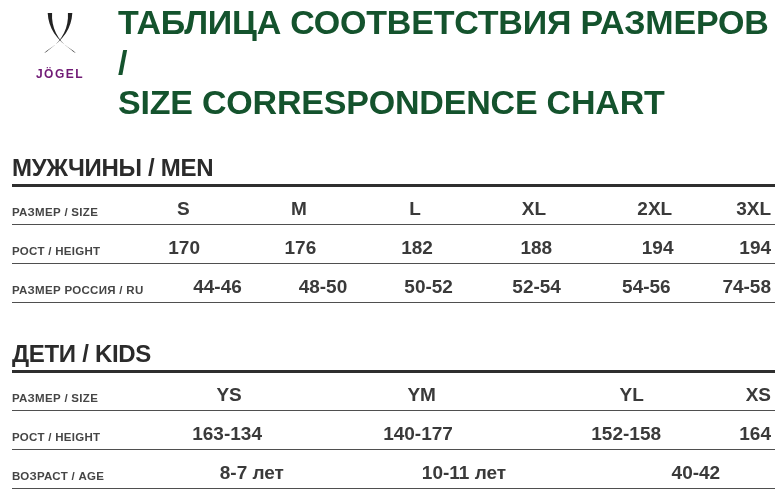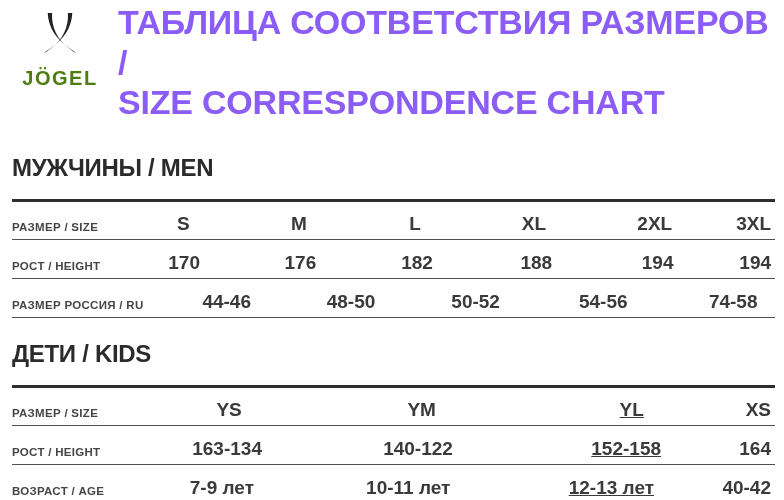--- a/index.html
+++ b/index.html
@@ -5,32 +5,32 @@
   html,body{margin:0;padding:0;background:#fff;}
   body{
     width:784px;height:500px;position:relative;overflow:hidden;
     font-family:"Liberation Sans","DejaVu Sans",sans-serif;
     -webkit-font-smoothing:antialiased;
   }
   
   .logo{position:absolute;left:18px;top:6px;width:84px;height:86px;text-align:center;}
   .logo svg{display:block;margin:0 auto;width:44px;height:58px;}
   .logo .wordmark{
-    display:block;margin-top:3px;font-size:20px;font-weight:bold;
-    letter-spacing:1.5px;color:#4d7c0f;
+    display:block;margin-top:3px;font-size:12px;font-weight:bold;
+    letter-spacing:1.5px;color:#701a75;
   }
   .title{
-    position:absolute;left:118px;top:2px;color:#8b5cf6;
+    position:absolute;left:118px;top:2px;color:#14532d;
     font-size:34px;font-weight:bold;line-height:40px;letter-spacing:-0.2px;
   }
   
   .section{position:absolute;left:12px;right:9px;}
   .section-men{top:153px;}
   .section-kids{top:339px;}
-  .section-head{border-bottom:3px solid #2e2e2e;padding-bottom:16px;}
+  .section-head{border-bottom:3px solid #2e2e2e;padding-bottom:1px;}
   .section-head h2{
     margin:0;font-size:24px;line-height:30px;font-weight:bold;
     color:#2b2b2b;letter-spacing:-0.3px;
   }
   
   .row{
     display:flex;align-items:flex-end;height:39px;box-sizing:border-box;
     border-bottom:1px solid #4f4f4f;
     gap:44px;
   }
@@ -46,21 +46,21 @@
   
   .men-row .value-cell:nth-child(2){width:105px;}
   .men-row .value-cell:nth-child(3){width:110px;}
   .men-row .value-cell:nth-child(4){width:106px;}
   .men-row .value-cell:nth-child(5){width:118px;}
   .men-row .value-cell:nth-child(6){width:112px;}
   .men-row .value-cell:nth-child(7){flex:1;text-align:right;padding-right:4px;margin-top:40px;}
   
   .kids-row .value-cell:nth-child(2){width:120px;}
   .kids-row .value-cell:nth-child(3){width:220px;}
-  .kids-row .value-cell:nth-child(4){width:160px;text-decoration:underline;}
+  .kids-row .value-cell:nth-child(4){width:160px;}
   .kids-row .value-cell:nth-child(5){flex:1;text-align:left;padding-right:4px;}
 </style>
 </head>
 <body>
 
 <div class="logo">
   <svg viewBox="0 0 100 100" aria-hidden="true">
     <path fill="#222" d="M22,0 C24,34 40,60 80,86 L86,91 C81,90 77,85 73,82 C44,62 30,32 32,0 Z"></path>
     <path fill="#222" d="M78,0 C76,34 60,60 20,86 L14,91 C19,90 23,85 27,82 C56,62 70,32 68,0 Z"></path>
   </svg>
@@ -93,20 +93,21 @@
         <span class="cell value-cell">182</span>
         <span class="cell value-cell">188</span>
         <span class="cell value-cell">194</span>
         <span class="cell value-cell">194</span>
       </div>
       <div class="row men-row">
         <span class="cell label-cell">РАЗМЕР РОССИЯ / RU</span>
         <span class="cell value-cell">44-46</span>
         <span class="cell value-cell">48-50</span>
         <span class="cell value-cell">50-52</span>
+        <span class="cell value-cell">52-54</span>
         <span class="cell value-cell">54-56</span>
         <span class="cell value-cell">74-58</span>
       </div>
     </div>
 </div>
 
 <div class="section section-kids">
   <div class="section-head">
     <h2>ДЕТИ / KIDS</h2>
   </div>
@@ -114,25 +115,24 @@
       <div class="row kids-row">
         <span class="cell label-cell">РАЗМЕР / SIZE</span>
         <span class="cell value-cell">YS</span>
         <span class="cell value-cell">YM</span>
         <span class="cell value-cell">YL</span>
         <span class="cell value-cell">XS</span>
       </div>
       <div class="row kids-row">
         <span class="cell label-cell">РОСТ / HEIGHT</span>
         <span class="cell value-cell">163-134</span>
-        <span class="cell value-cell">140-122</span>
+        <span class="cell value-cell">140-177</span>
         <span class="cell value-cell">152-158</span>
         <span class="cell value-cell">164</span>
       </div>
       <div class="row kids-row">
         <span class="cell label-cell">ВОЗРАСТ / AGE</span>
-        <span class="cell value-cell">7-9 лет</span>
+        <span class="cell value-cell">8-7 лет</span>
         <span class="cell value-cell">10-11 лет</span>
-        <span class="cell value-cell">12-13 лет</span>
         <span class="cell value-cell">40-42</span>
       </div>
     </div>
 </div>
 
 </body></html>

